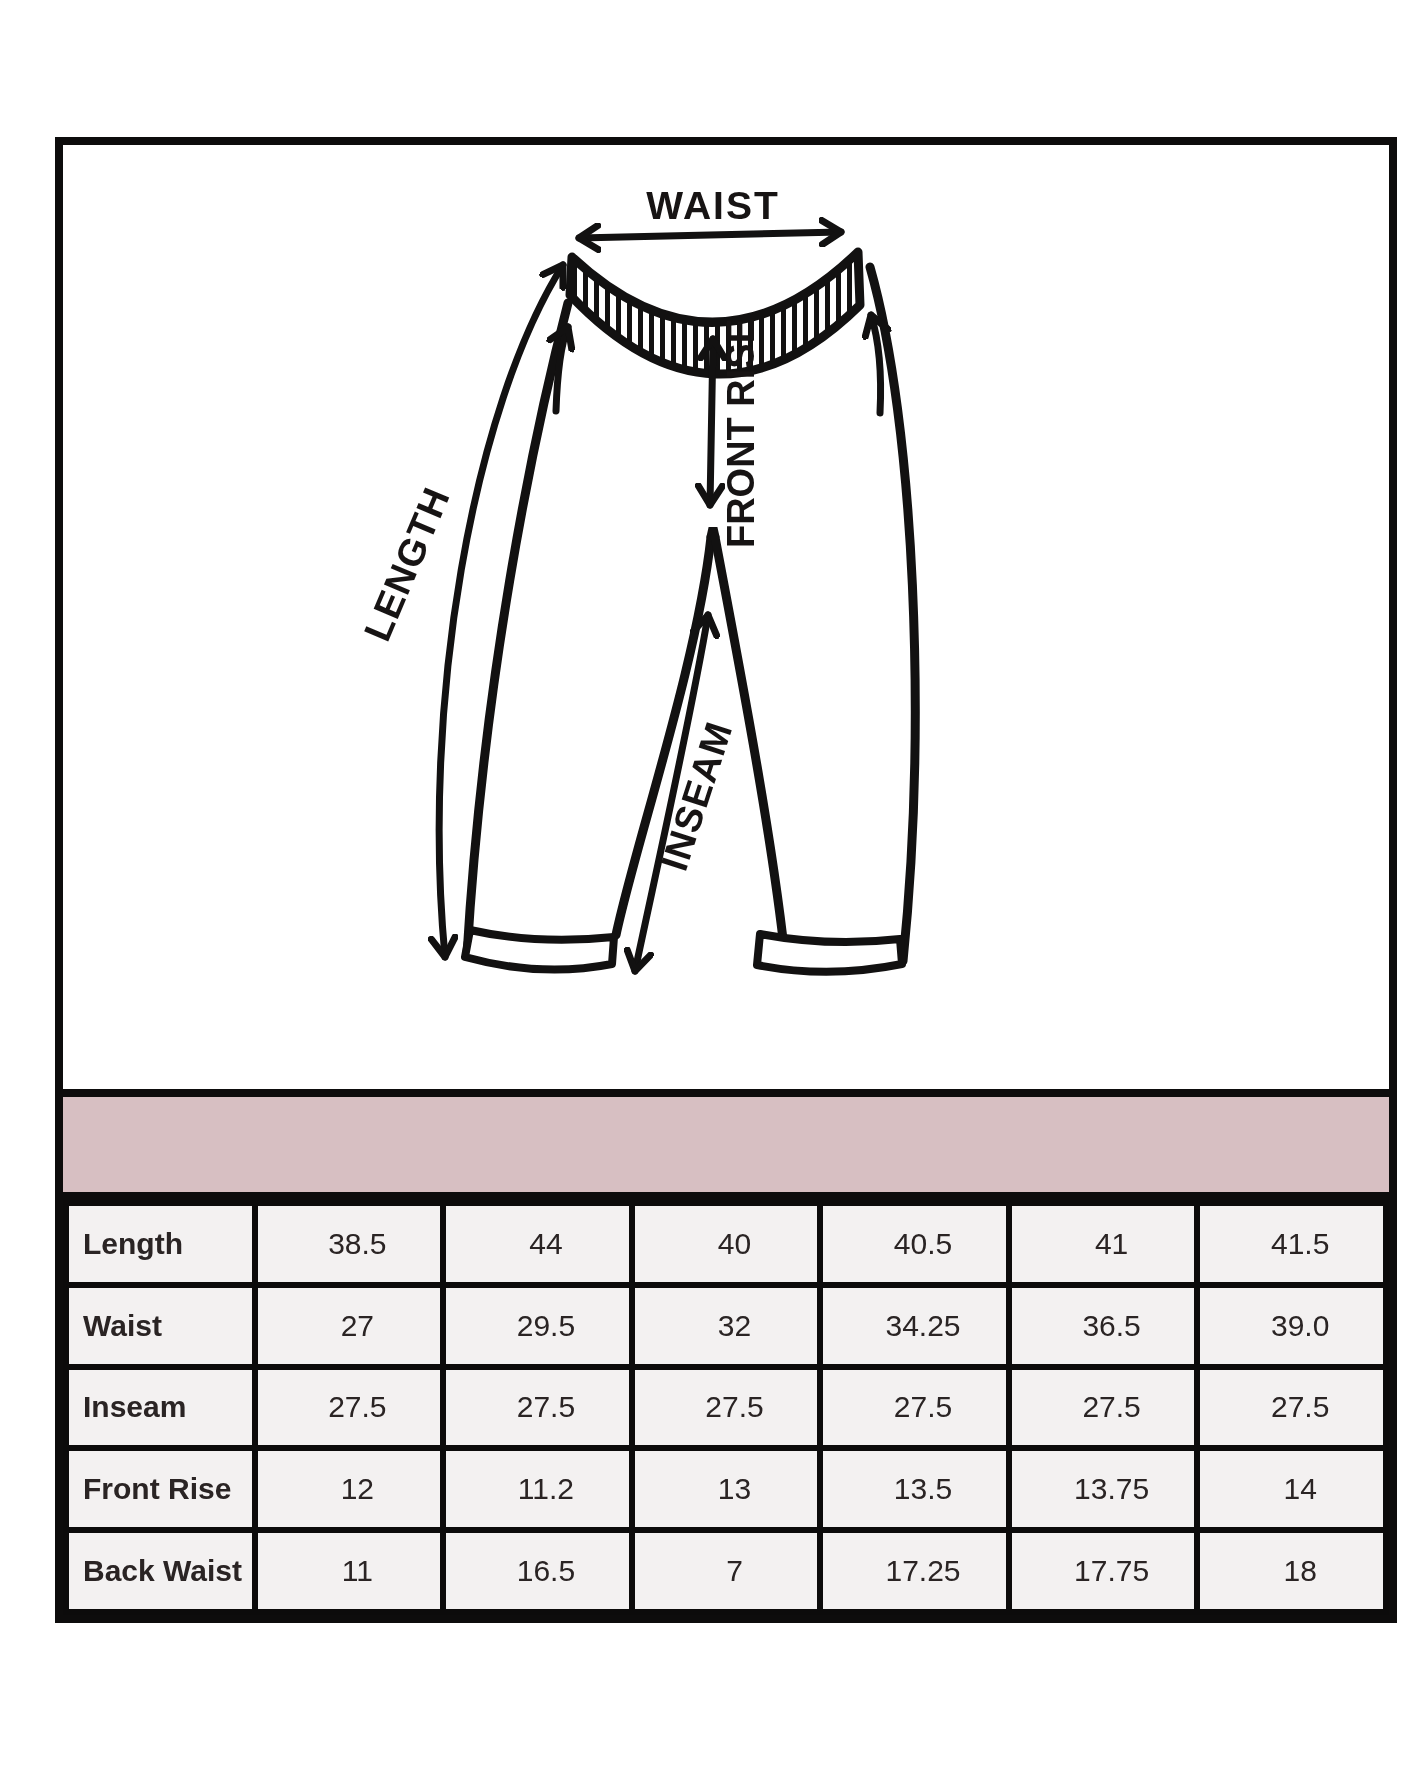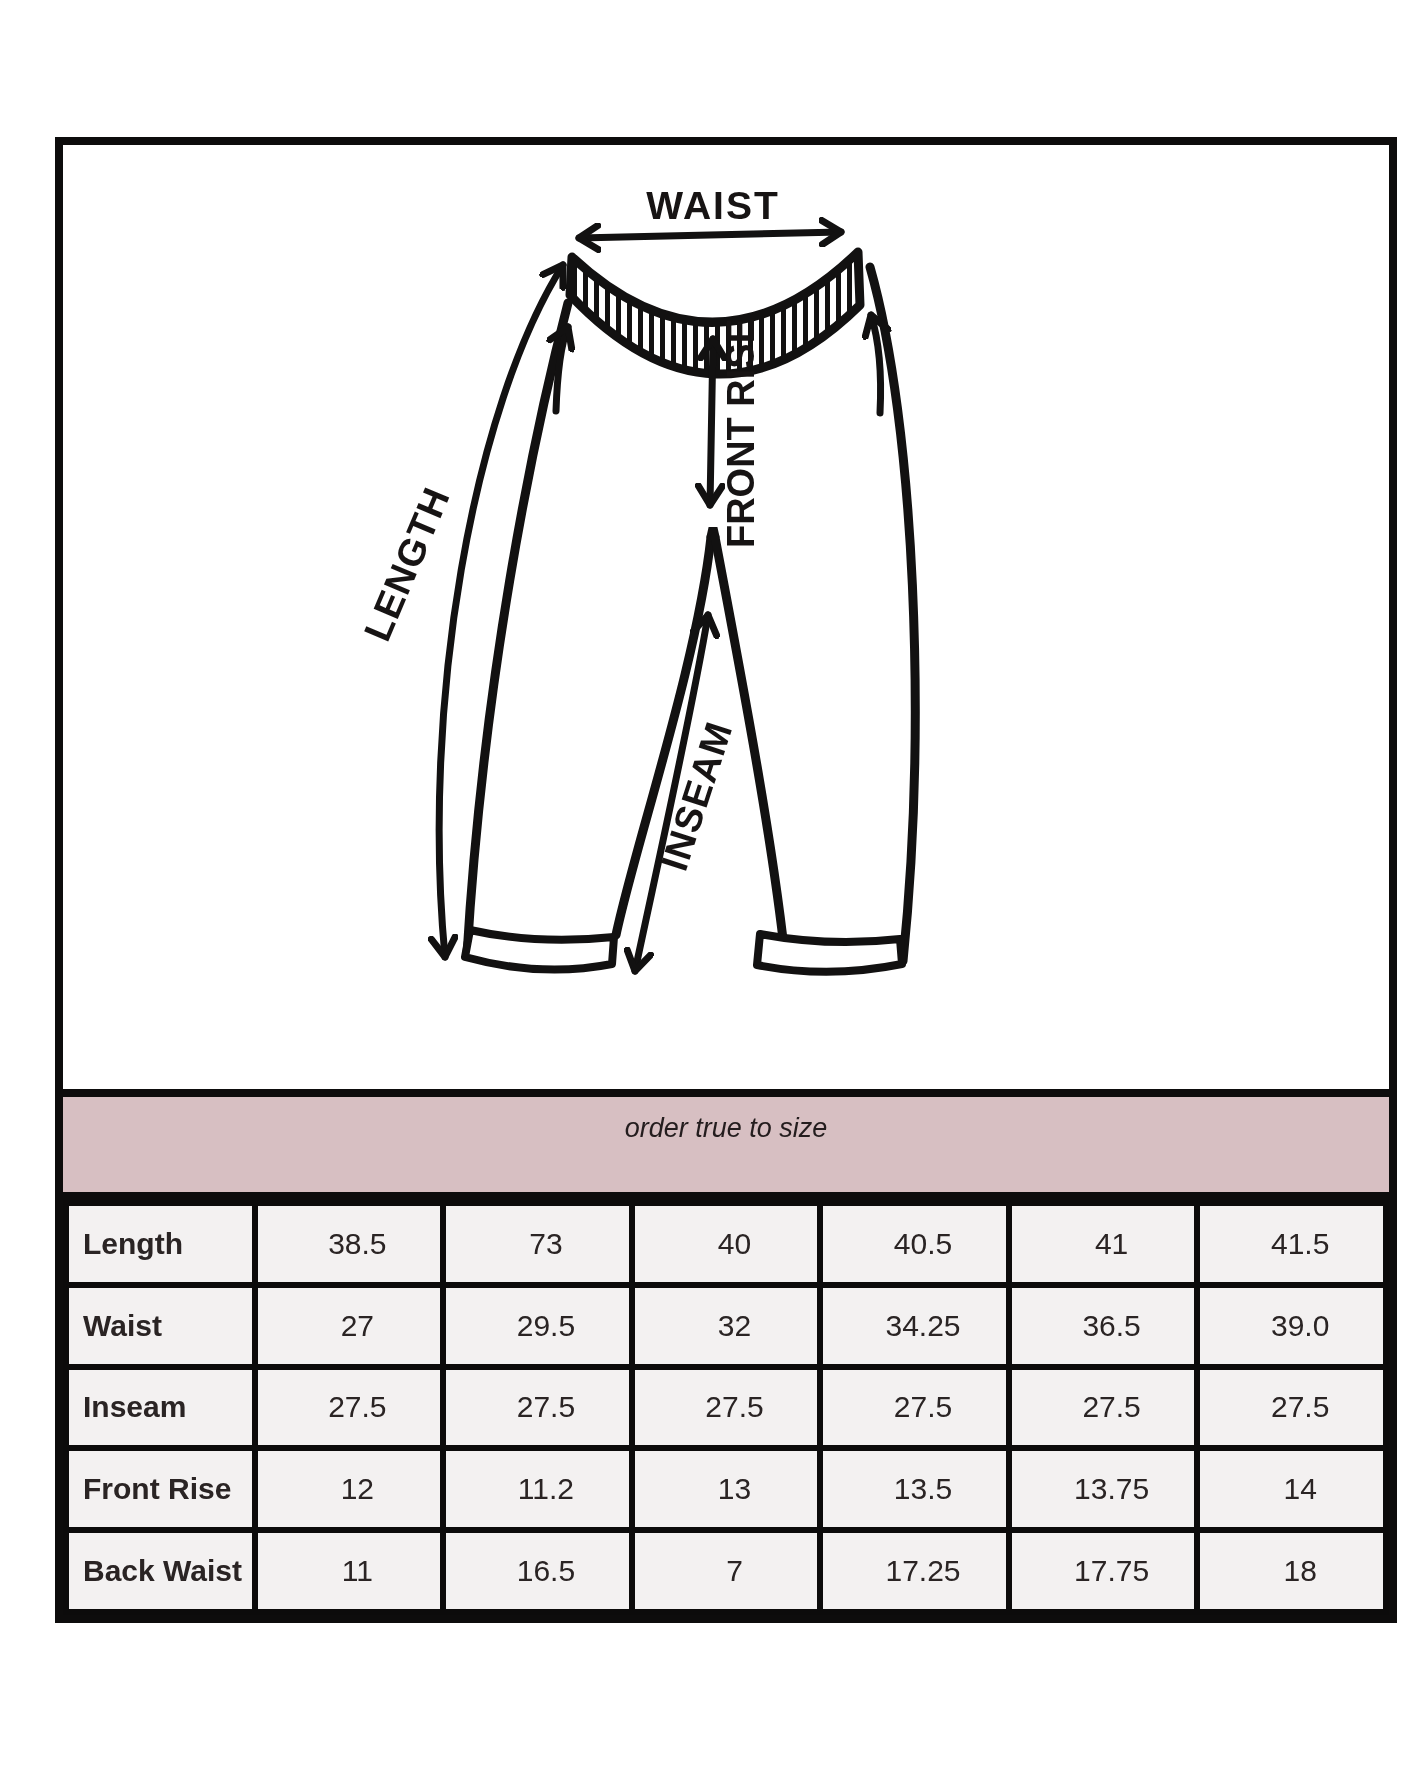--- a/index.html
+++ b/index.html
@@ -74,29 +74,28 @@
         </g>
 
         <text x="650" y="74" font-size="39" letter-spacing="2" text-anchor="middle" fill="#171414">WAIST</text>
         <text x="691" y="288" font-size="38" text-anchor="middle" fill="#171414" transform="rotate(-90 691 288)">FRONT RISE</text>
         <text x="356" y="424" font-size="38" letter-spacing="1" text-anchor="middle" fill="#171414" transform="rotate(-67 356 424)">LENGTH</text>
         <text x="646" y="655" font-size="38" letter-spacing="1" text-anchor="middle" fill="#171414" transform="rotate(-72 646 655)">INSEAM</text>
       </svg>
     </div>
 
     <div class="band">
-      <div class="band-sub">order true to size</div>
     </div>
 
     <table class="size-table">
       <tbody>
         <tr>
           <td class="rowlabel">Length</td>
           <td class="val">38.5</td>
-          <td class="val">73</td>
+          <td class="val">44</td>
           <td class="val">40</td>
           <td class="val">40.5</td>
           <td class="val">41</td>
           <td class="val">41.5</td>
         </tr>
         <tr>
           <td class="rowlabel">Waist</td>
           <td class="val">27</td>
           <td class="val">29.5</td>
           <td class="val">32</td>

